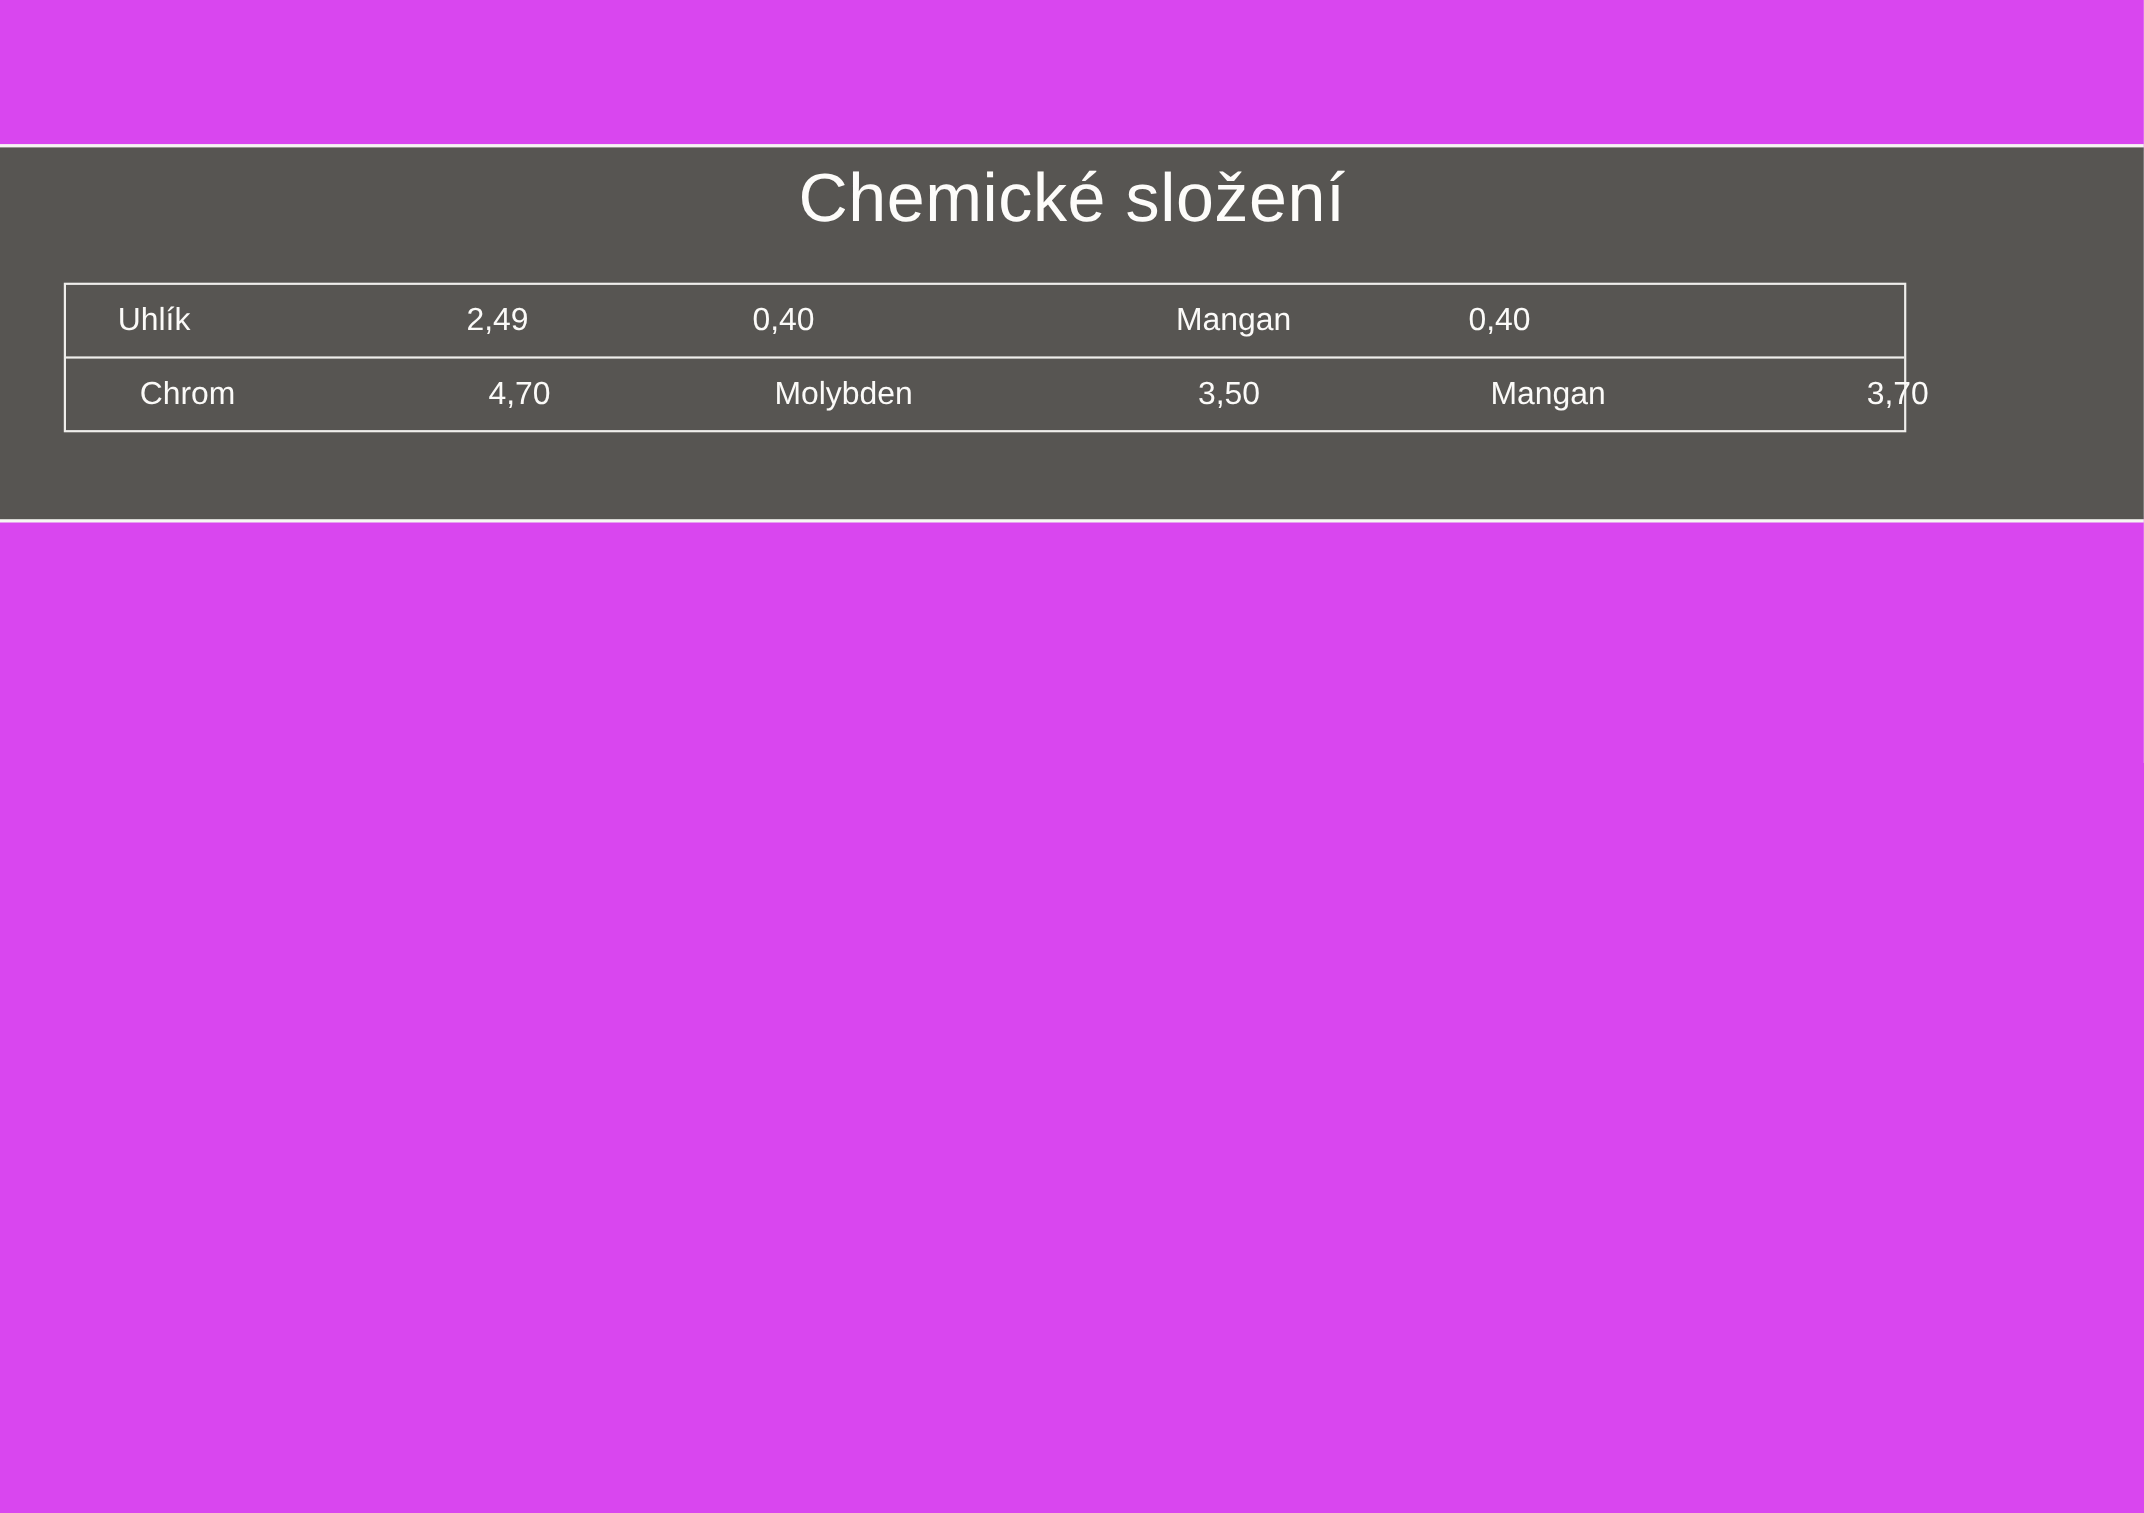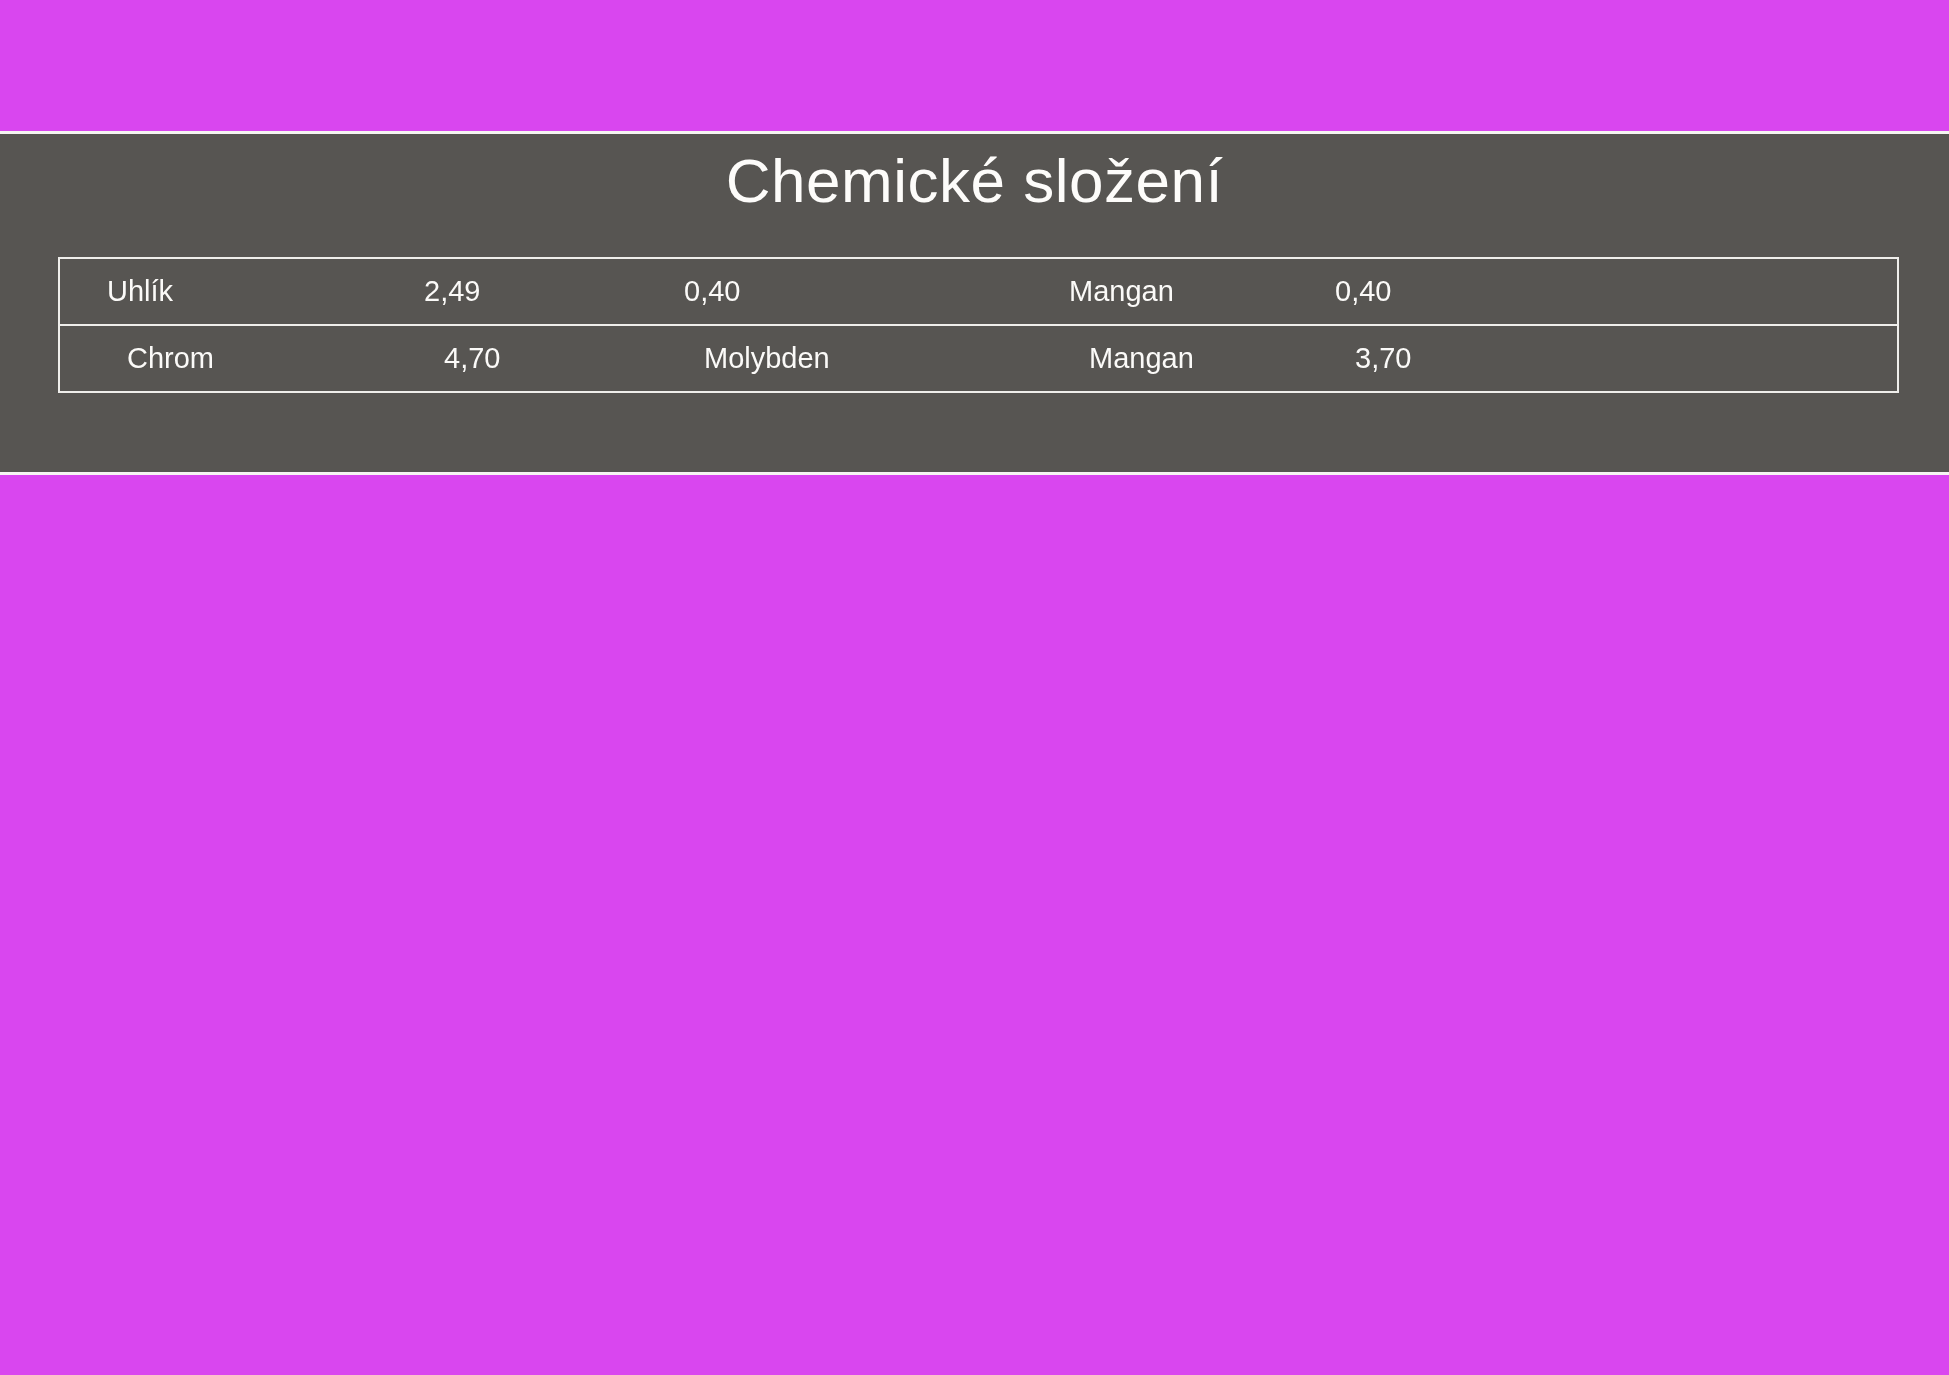--- a/index.html
+++ b/index.html
@@ -29,21 +29,21 @@
     font-size: 62px;
     font-weight: 300;
     line-height: 1.05;
     color: #fdfcfa;
     letter-spacing: 0.5px;
   }
   .comp-table {
     position: absolute;
     left: 58px;
     top: 257px;
-    width: 1841px;
+    width: 1675px;
     box-sizing: border-box;
     border: 2px solid #efeeeb;
   }
   .comp-row {
     display: grid;
     grid-template-columns: 317px 260px 385px 266px 342px 269px;
     height: 65px;
   }
   .comp-row + .comp-row {
     border-top: 2px solid #efeeeb;
@@ -75,19 +75,20 @@
       <div class="cell">2,49</div>
       <div class="cell">0,40</div>
       <div class="cell">Mangan</div>
       <div class="cell">0,40</div>
     </div>
 
     <div class="comp-row">
       <div class="cell">Chrom</div>
       <div class="cell">4,70</div>
       <div class="cell">Molybden</div>
+      <div class="cell">3,50</div>
       <div class="cell">Mangan</div>
       <div class="cell">3,70</div>
     </div>
 
   </div>
 
 </div>
 
 </body></html>

